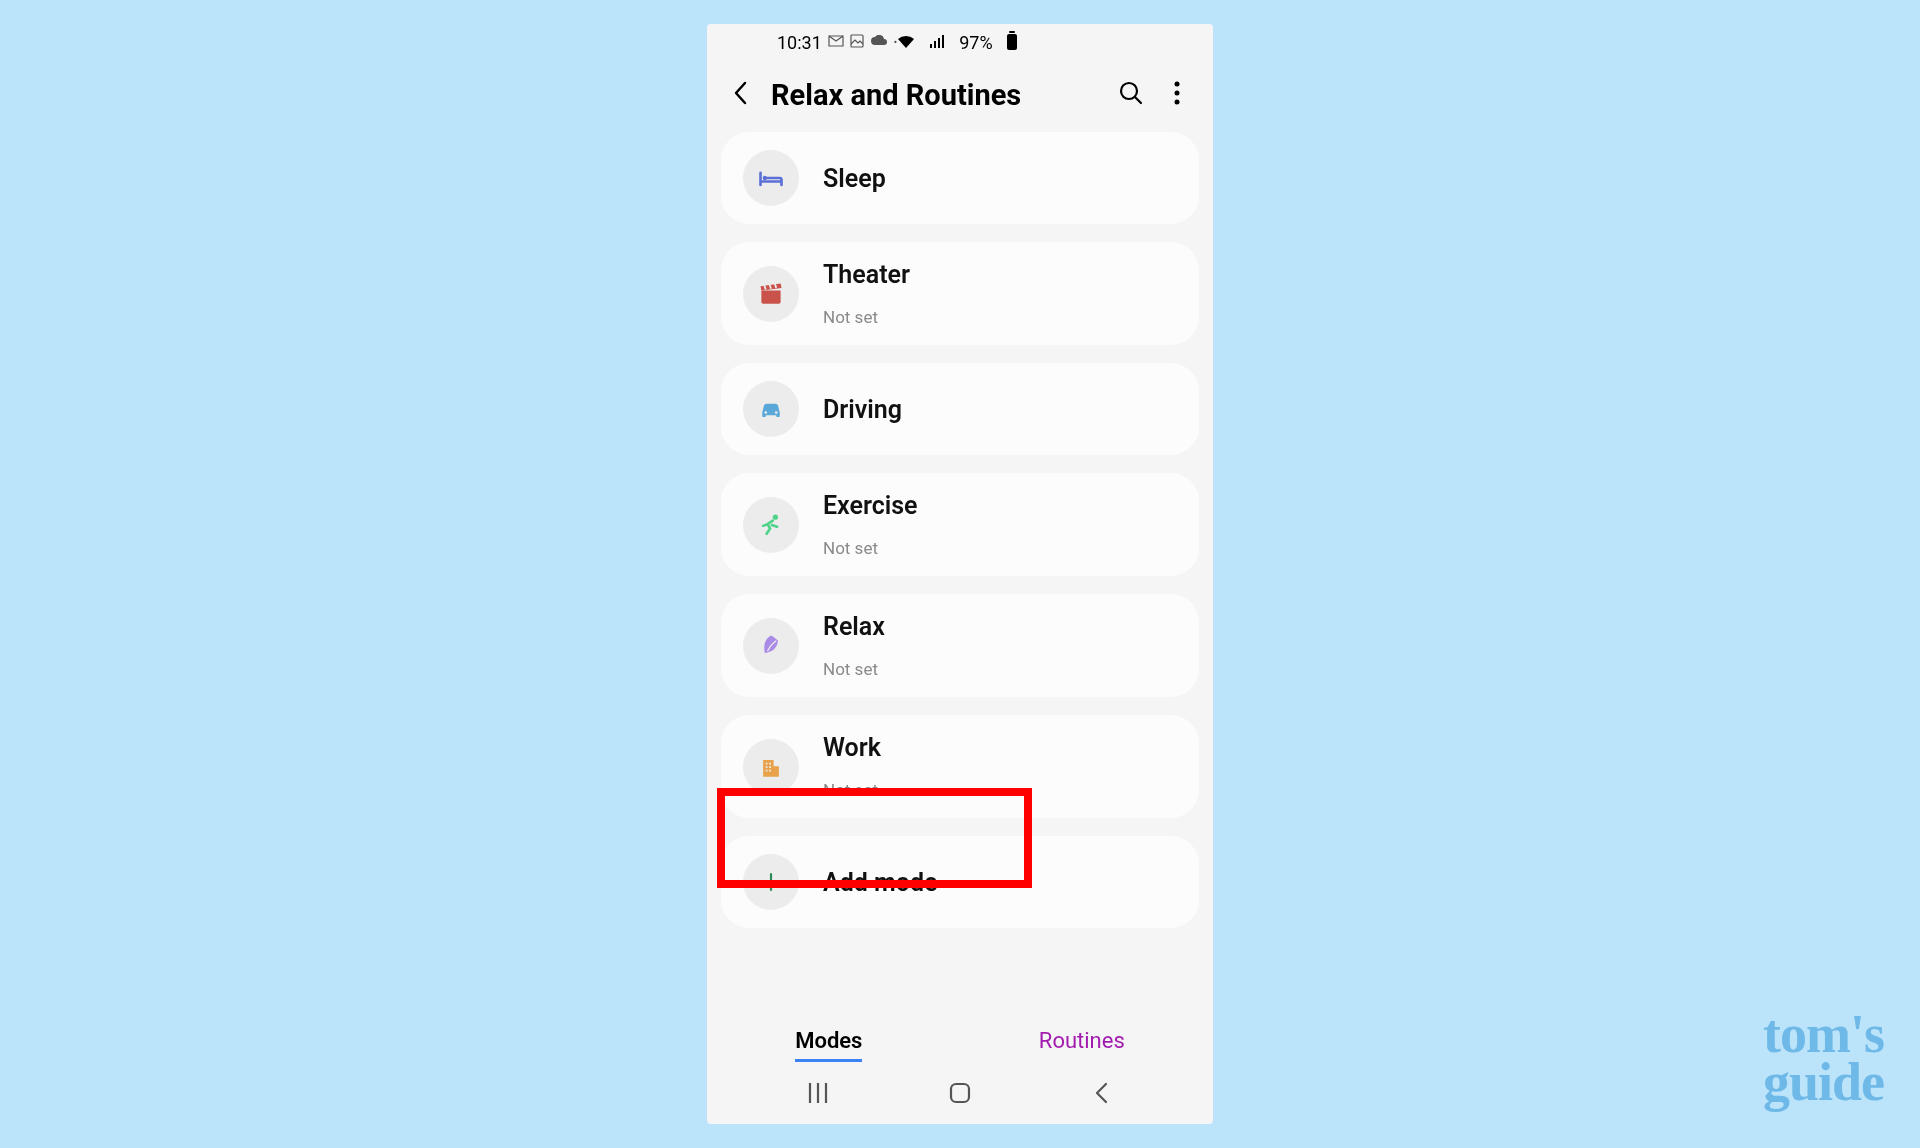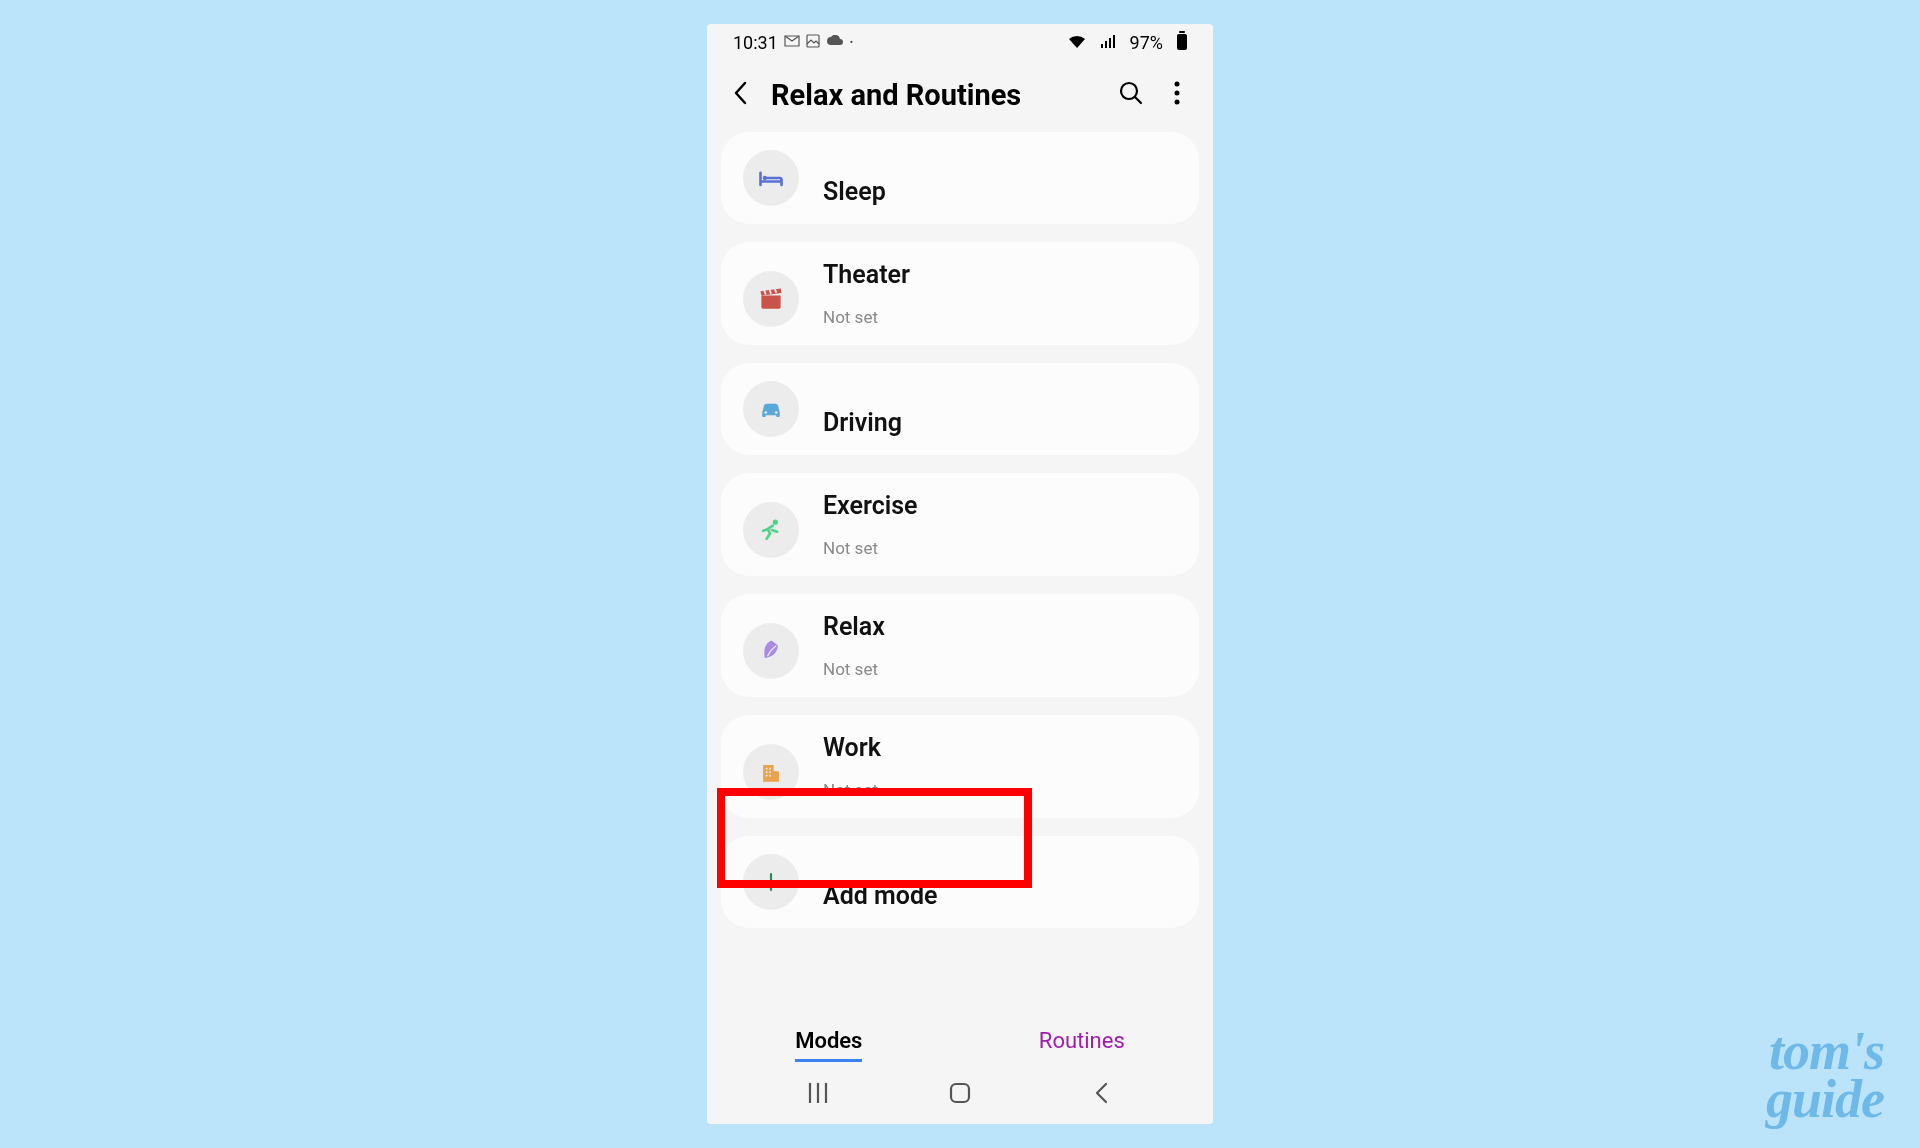--- a/index.html
+++ b/index.html
@@ -21,24 +21,24 @@
     overflow: hidden;
     position: relative;
     display: flex;
     flex-direction: column;
   }
   
   .statusbar {
     height: 36px;
     display: flex;
     align-items: center;
-    justify-content: space-between;
     padding: 0 26px;
     font-size: 18px;
     color: #000;
+    margin-left: 44px;
   }
   .statusbar .left { display: flex; align-items: center; gap: 6px; }
   .statusbar .right { display: flex; align-items: center; gap: 14px; }
   .status-glyph { font-size: 15px; line-height: 1; }
   .status-dot { font-size: 10px; opacity: .7; }
   .battery {
     width: 10px; height: 16px; background:#000; border-radius:2px; position:relative;
   }
   .battery::before { content:""; position:absolute; top:-3px; left:2px; width:6px; height:2px; background:#000; border-radius:1px;}
   
@@ -57,21 +57,21 @@
     padding: 0 14px;
     display: flex;
     flex-direction: column;
     gap: 18px;
   }
   .card {
     background: #fcfcfc;
     border-radius: 28px;
     padding: 18px 22px;
     display: flex;
-    align-items: flex-end;
+    align-items: center;
     gap: 24px;
     min-height: 88px;
   }
   .icon-circle {
     width: 56px; height: 56px; border-radius: 50%;
     background: #ececec;
     display:flex; align-items:center; justify-content:center;
     flex-shrink: 0;
   }
   .icon-circle svg { width: 28px; height: 28px; }
@@ -106,27 +106,26 @@
     display:flex;
     align-items:center;
     justify-content: space-around;
     padding: 0 40px 8px 40px;
   }
   .navbar .nav-btn { width: 26px; height: 26px; display:flex; align-items:center; justify-content:center; }
   
   .watermark {
     position: absolute;
     right: 36px;
-    bottom: 24px;
+    bottom: 41px;
     color: #6fb9e8;
     font-weight: 800;
     font-family: Georgia, "Times New Roman", serif;
     line-height: 0.9;
     text-align: right;
-    font-style: italic;
   }
   .watermark .l1 { font-size: 54px; letter-spacing: -1px; }
   .watermark .l2 { font-size: 54px; letter-spacing: -1px; }
 </style>
 </head>
 <body>
 
 <div class="phone">
 
   <div class="statusbar">

